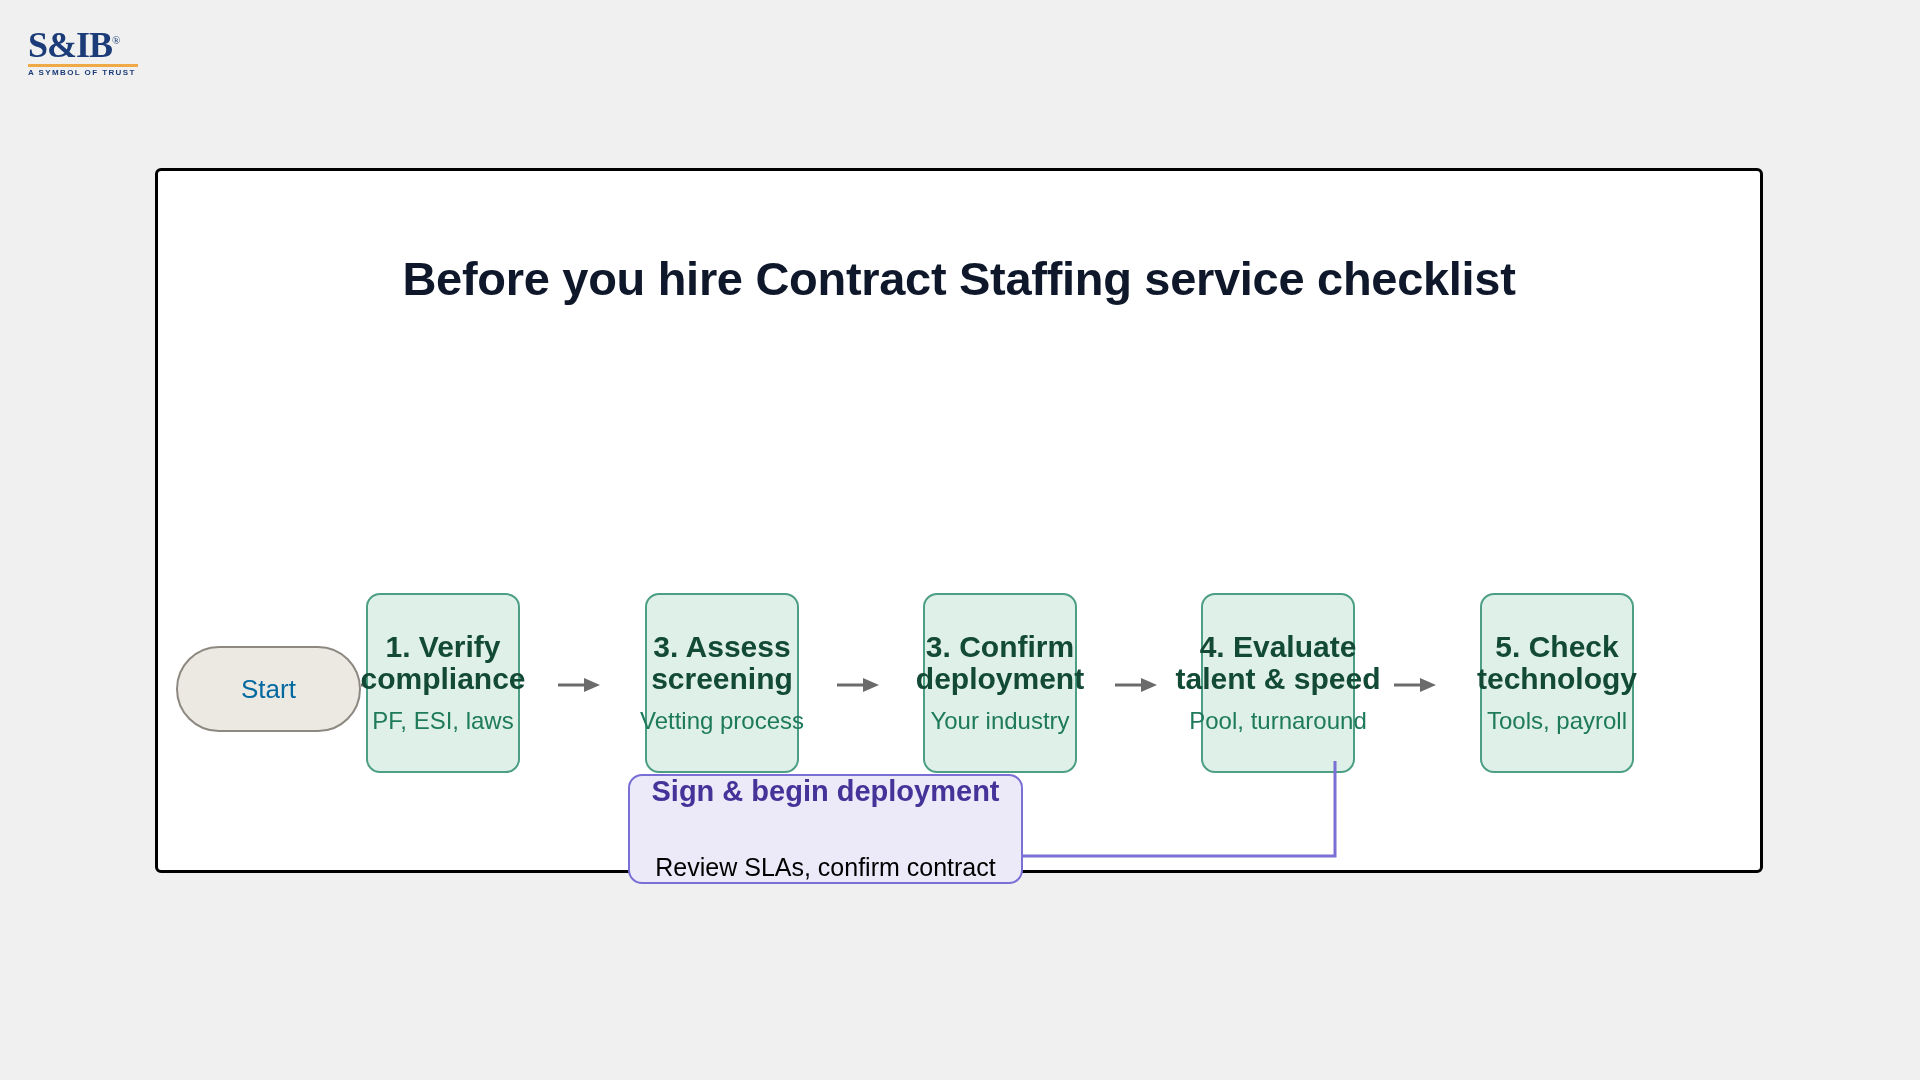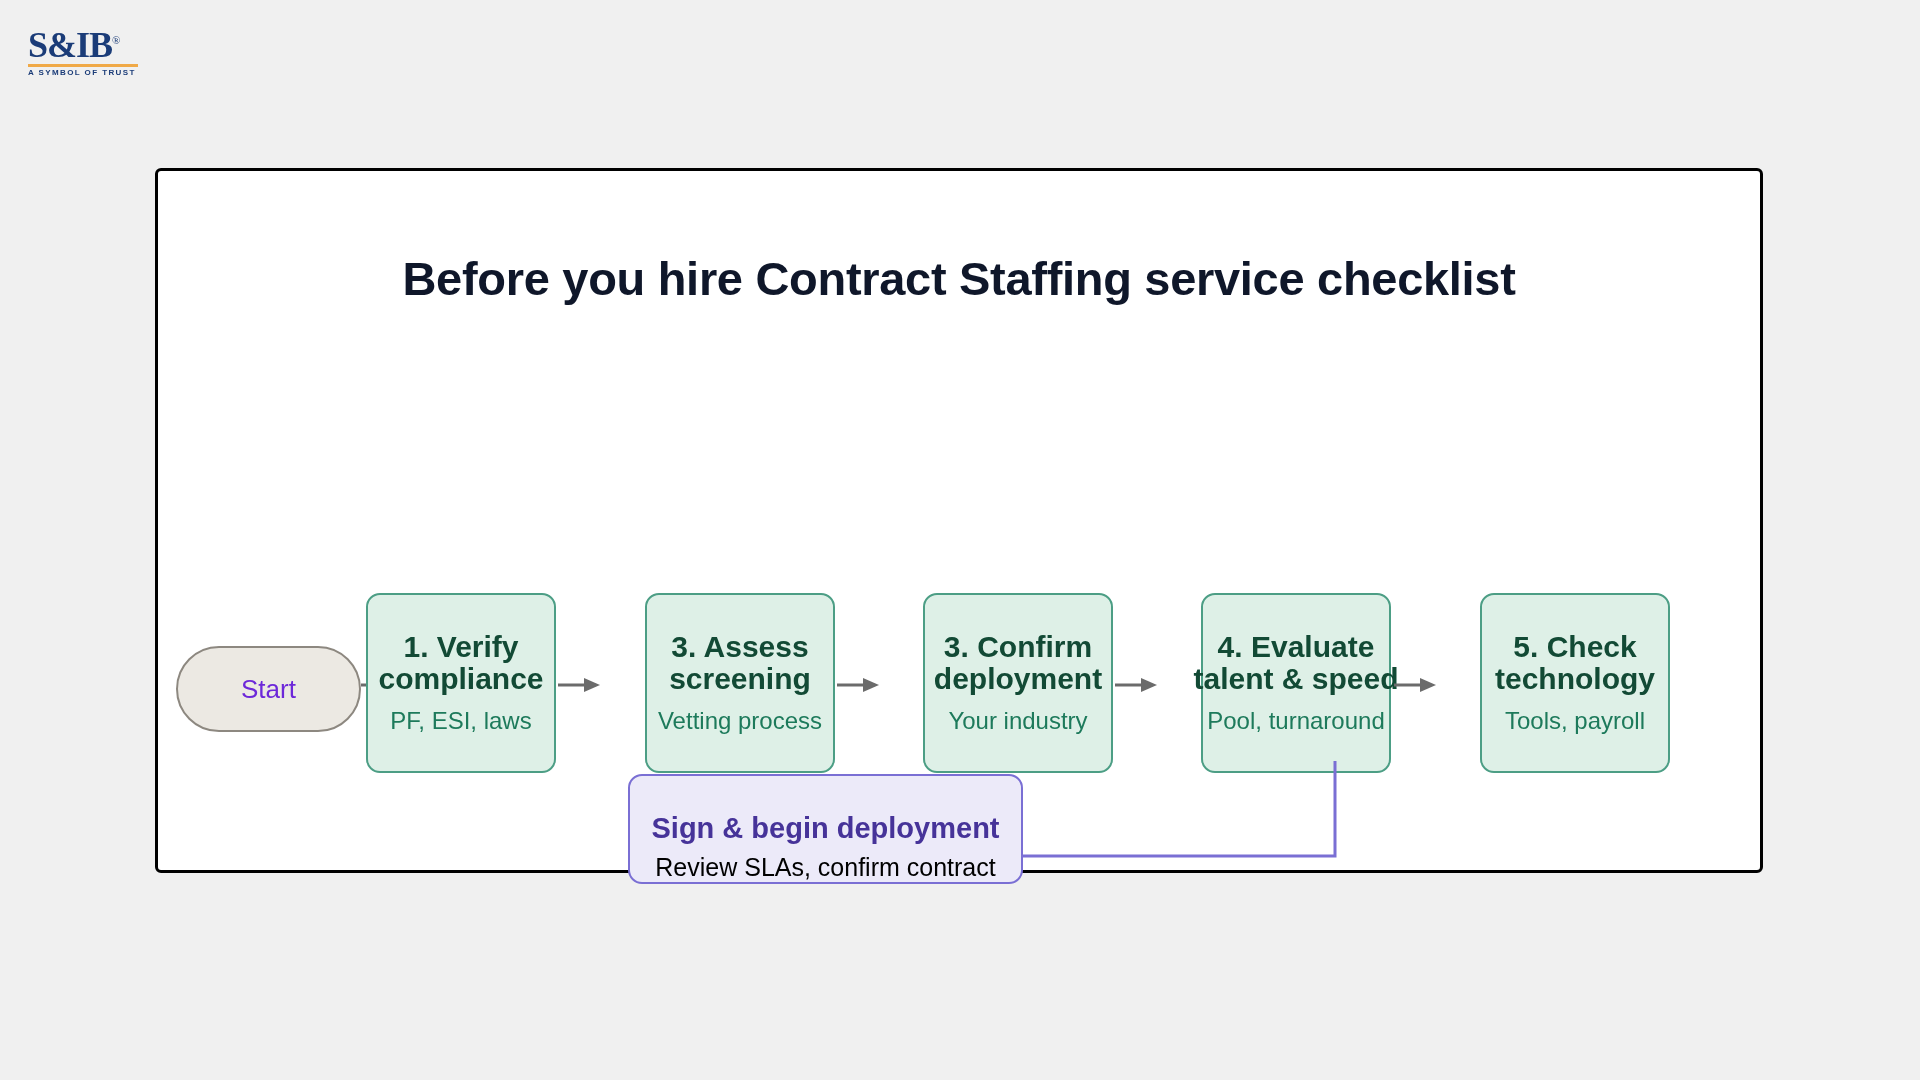--- a/index.html
+++ b/index.html
@@ -98,28 +98,28 @@
     left: 18px;
     top: 60px;
     width: 185px;
     height: 86px;
     background: #ece9e3;
     border: 2px solid #8d8880;
     border-radius: 43px;
     display: flex;
     align-items: center;
     justify-content: center;
-    color: #6d28d9;
+    color: #0369a1;
     font-size: 26px;
   }
 
   
   .step-box {
     top: 7px;
-    width: 190px;
+    width: 154px;
     height: 180px;
     background: #def0e7;
     border: 2px solid #4c9e85;
     border-radius: 14px;
     display: flex;
     flex-direction: column;
     align-items: center;
     justify-content: center;
     text-align: center;
   }
@@ -163,21 +163,21 @@
     top: 603px;
     width: 395px;
     height: 110px;
     background: #eceaf9;
     border: 2px solid #7a6fd4;
     border-radius: 14px;
     box-sizing: border-box;
     display: flex;
     flex-direction: column;
     align-items: center;
-    justify-content: flex-end;
+    justify-content: space-between;
     text-align: center;
   }
   #deploy-node .deploy-title {
     font-size: 29px;
     font-weight: bold;
     color: #463399;
     line-height: 1.1;
   }
   #deploy-node .deploy-sub {
     margin-top: 8px;

